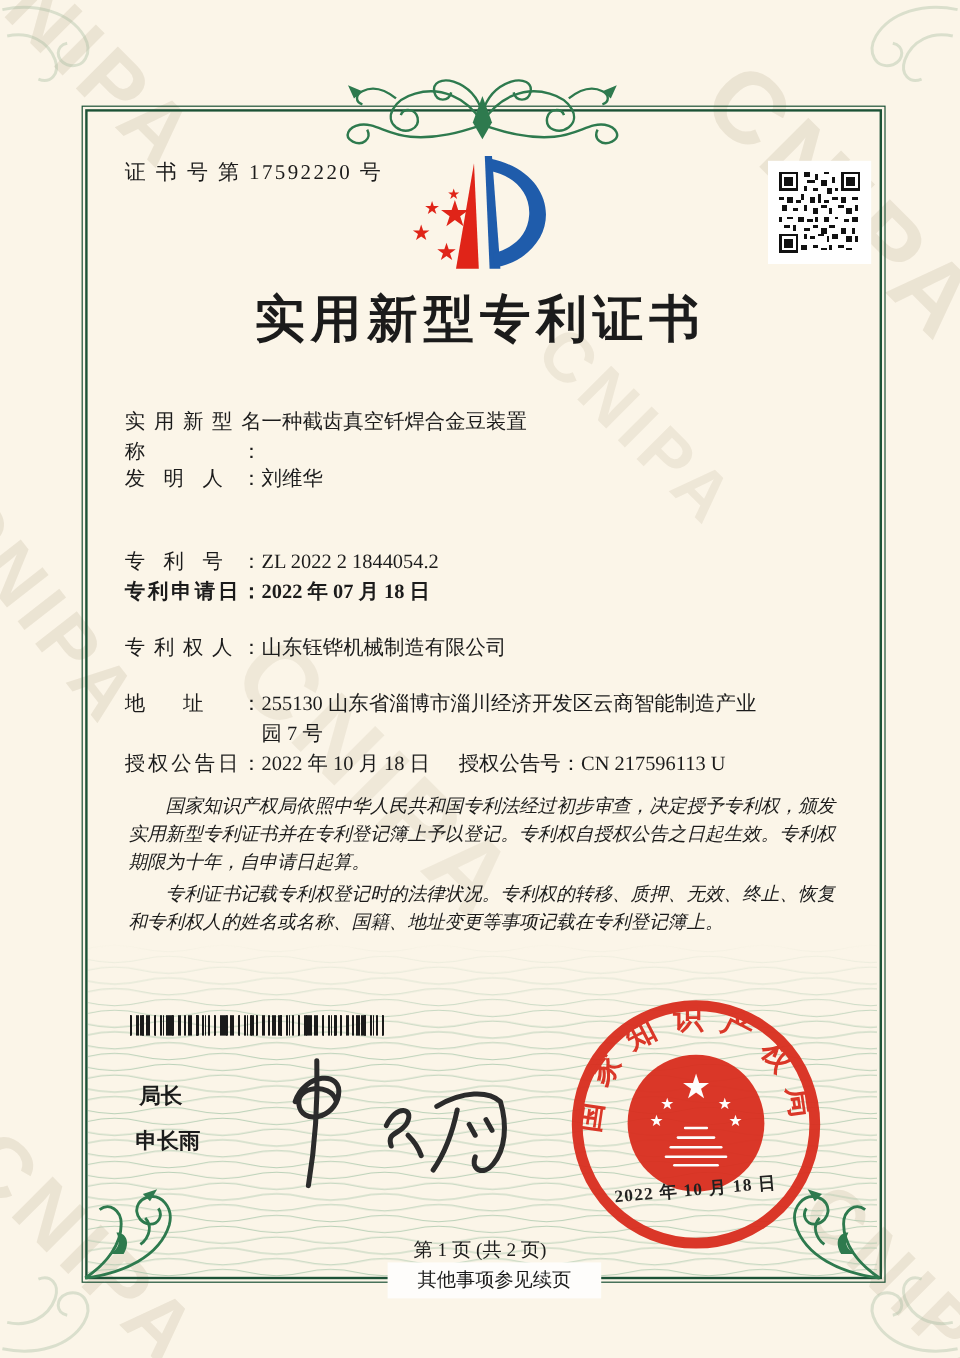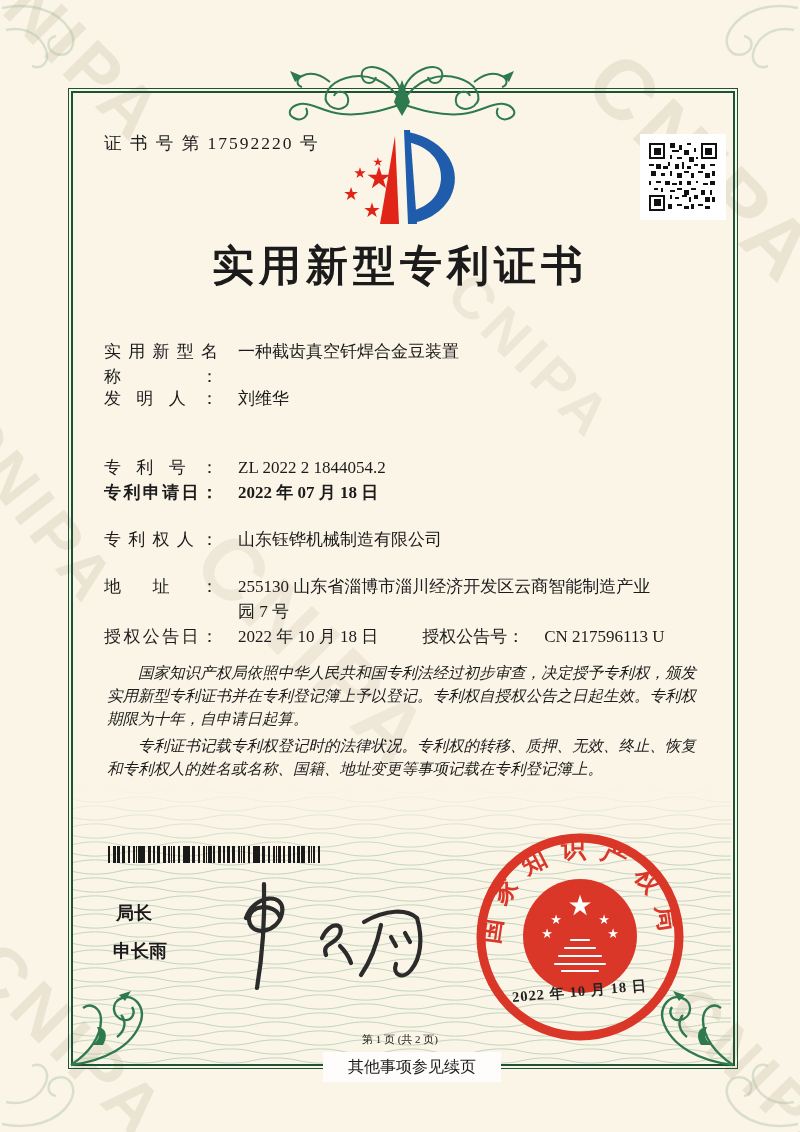--- a/index.html
+++ b/index.html
@@ -19,40 +19,40 @@
              -webkit-mask-image:linear-gradient(to bottom,rgba(0,0,0,0),#000 70px);
              mask-image:linear-gradient(to bottom,rgba(0,0,0,0),#000 70px);}
   
   .cert-no{position:absolute;left:104px;top:131px;font-size:17.5px;letter-spacing:2px;z-index:5;}
   .logo{position:absolute;left:332px;top:120px;width:140px;height:114px;z-index:5;}
   .qr-box{position:absolute;left:640px;top:134px;width:86px;height:86px;background:#fff;
           z-index:5;display:flex;align-items:center;justify-content:center;}
   .doc-title{position:absolute;left:0;right:0;top:238px;text-align:center;
              font-size:42px;font-weight:bold;letter-spacing:5px;z-index:5;}
   
-  .row{position:absolute;left:104px;font-size:17px;z-index:5;display:flex;line-height:1.47;gap:20px;}
+  .row{position:absolute;left:104px;font-size:17px;z-index:5;display:flex;line-height:1.47;}
   .lab{flex:none;display:inline-block;width:114px;text-align:justify;text-align-last:justify;}
   .val{white-space:nowrap;}
   .val.wrap{white-space:normal;width:426px;}
   .lab2{display:inline-block;margin-left:24px;}
   
   .bodytext{position:absolute;left:103px;top:658px;width:597px;font-size:15.5px;
             line-height:1.48;font-style:italic;z-index:5;}
   .bodytext p{margin:4px;text-indent:2em;}
   
   .barcode{position:absolute;left:108px;top:846px;width:214px;height:17px;z-index:5;
     background:
       repeating-linear-gradient(90deg,#1a1a1a 0 2px,rgba(0,0,0,0) 2px 5px),
       repeating-linear-gradient(90deg,#1a1a1a 0 1px,rgba(0,0,0,0) 1px 7px),
       repeating-linear-gradient(90deg,rgba(0,0,0,0) 0 9px,#1a1a1a 9px 12px,rgba(0,0,0,0) 12px 23px);}
   .officer-title{position:absolute;left:116px;top:901px;font-size:18px;font-weight:600;z-index:5;}
   .officer-name{position:absolute;left:113px;top:939px;font-size:18px;font-weight:600;z-index:5;}
   .signature{position:absolute;left:218px;top:880px;width:212px;height:112px;z-index:5;}
   .seal{position:absolute;left:472px;top:828px;width:216px;height:216px;z-index:6;opacity:.94;}
-  .page-info{position:absolute;left:0;right:0;top:1032px;text-align:center;font-size:11px;z-index:5;}
+  .page-info{position:absolute;left:0;right:0;top:1032px;text-align:center;font-size:16px;z-index:5;}
   .footer-note{position:absolute;left:323px;top:1052px;width:178px;height:30px;background:#fefdfb;
                z-index:5;display:flex;align-items:center;justify-content:center;
                font-size:16px;}
   .crest{position:absolute;left:272px;top:52px;width:260px;height:80px;z-index:4;}
   .flourish{position:absolute;width:92px;height:92px;z-index:4;}
   .fl-br{left:643px;top:975px;}
   .fl-bl{left:69px;top:975px;transform:scaleX(-1);}
   .corner-swirl{position:absolute;width:95px;height:85px;z-index:1;opacity:.35;}
 </style>
 </head>

